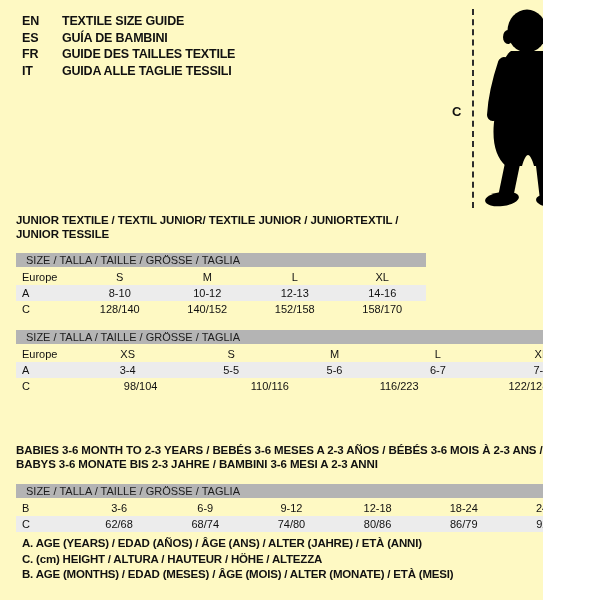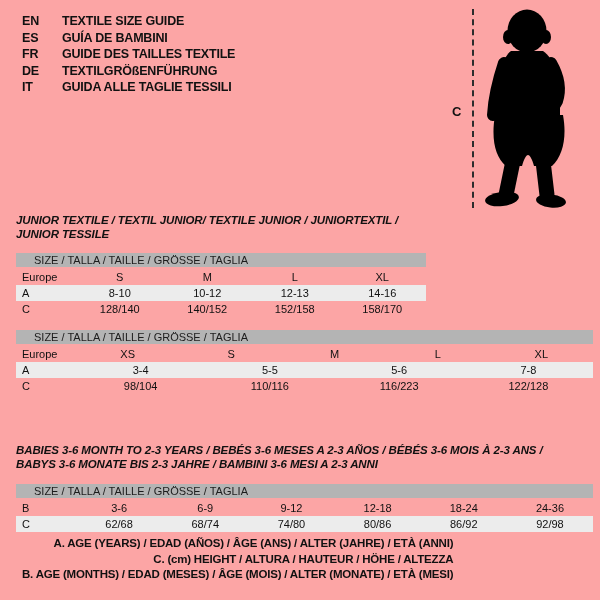--- a/index.html
+++ b/index.html
@@ -1,71 +1,67 @@
 <!DOCTYPE html>
 <html><head>
 <meta charset="utf-8">
 <style>
   html, body { margin: 0; padding: 0; background: #fff; }
   .page {
-    position: relative; width: 600px; height: 600px;
-    background: #fca5a5; overflow: hidden;
+    position: relative; width: 543px; height: 600px;
+    background: #fef9c3; overflow: hidden;
     font-family: "Liberation Sans", sans-serif;
     color: #111111;
   }
 
   
   .lang-list { position: absolute; left: 22px; top: 13px; }
   .lang-row { display: flex; font-weight: bold; font-size: 12.5px; line-height: 16.5px; letter-spacing: -0.2px; }
   .lang-code { width: 40px; flex: 0 0 40px; }
 
   
   .figure { position: absolute; left: 448px; top: 4px; width: 152px; height: 218px; }
   .dash-line { position: absolute; left: 24px; top: 5px; height: 199px; width: 0; border-left: 2px dashed #2c2c2c; }
   .measure-c { position: absolute; left: 4px; top: 100px; font-weight: bold; font-size: 13px; }
   .figure svg { position: absolute; left: 33px; top: 5px; }
 
   
   .table-block { position: absolute; left: 16px; }
   .tb-0 { top: 214px; width: 410px; }
   .tb-1 { top: 318px; width: 577px; }
   .tb-2 { top: 444px; width: 577px; }
-  .tbl-title { margin: 0; font-size: 11.5px; font-weight: bold; line-height: 13.5px; letter-spacing: -0.1px; font-style: italic; }
+  .tbl-title { margin: 0; font-size: 11.5px; font-weight: bold; line-height: 13.5px; letter-spacing: -0.1px; }
   .tb-0 .tbl, .tb-1 .tbl { margin-top: 12px; }
   .tb-2 .tbl { margin-top: 13px; }
-  .thead { height: 14px; line-height: 14px; font-size: 11px; padding-left: 18px; margin-bottom: 2px; color: #1c1c1c; }
+  .thead { height: 14px; line-height: 14px; font-size: 11px; padding-left: 10px; margin-bottom: 2px; color: #1c1c1c; }
   .trow { display: flex; height: 16px; line-height: 16px; font-size: 11px; }
   .rlabel { flex: 0 0 54px; padding-left: 6px; }
   .cell { flex: 1 1 0; text-align: center; }
 
   
-  .footnotes { position: absolute; left: 22px; top: 536px; text-align: right; }
+  .footnotes { position: absolute; left: 22px; top: 536px; }
   .footnote { font-weight: bold; font-size: 11.5px; line-height: 15.5px; letter-spacing: -0.2px; }
 </style>
 </head>
 <body>
 
 <div class="page">
 
   <div class="lang-list">
     <div class="lang-row">
       <span class="lang-code">EN</span>
       <span class="lang-label">TEXTILE SIZE GUIDE</span>
     </div>
     <div class="lang-row">
       <span class="lang-code">ES</span>
       <span class="lang-label">GUÍA DE BAMBINI</span>
     </div>
     <div class="lang-row">
       <span class="lang-code">FR</span>
       <span class="lang-label">GUIDE DES TAILLES TEXTILE</span>
-    </div>
-    <div class="lang-row">
-      <span class="lang-code">DE</span>
-      <span class="lang-label">TEXTILGRÖßENFÜHRUNG</span>
     </div>
     <div class="lang-row">
       <span class="lang-code">IT</span>
       <span class="lang-label">GUIDA ALLE TAGLIE TESSILI</span>
     </div>
   </div>
 
   <div class="figure">
     <span class="measure-c">C</span>
     <div class="dash-line"></div>
@@ -133,20 +129,21 @@
           <span class="cell">S</span>
           <span class="cell">M</span>
           <span class="cell">L</span>
           <span class="cell">XL</span>
         </div>
         <div class="trow" style="background: rgb(236, 236, 236);">
           <span class="rlabel">A</span>
           <span class="cell">3-4</span>
           <span class="cell">5-5</span>
           <span class="cell">5-6</span>
+          <span class="cell">6-7</span>
           <span class="cell">7-8</span>
         </div>
         <div class="trow">
           <span class="rlabel">C</span>
           <span class="cell">98/104</span>
           <span class="cell">110/116</span>
           <span class="cell">116/223</span>
           <span class="cell">122/128</span>
         </div>
       </div>
@@ -167,21 +164,21 @@
           <span class="cell">12-18</span>
           <span class="cell">18-24</span>
           <span class="cell">24-36</span>
         </div>
         <div class="trow" style="background: rgb(236, 236, 236);">
           <span class="rlabel">C</span>
           <span class="cell">62/68</span>
           <span class="cell">68/74</span>
           <span class="cell">74/80</span>
           <span class="cell">80/86</span>
-          <span class="cell">86/92</span>
+          <span class="cell">86/79</span>
           <span class="cell">92/98</span>
         </div>
       </div>
   </section>
 
   <div class="footnotes">
     <div class="footnote">A. AGE (YEARS) / EDAD (AÑOS) / ÂGE (ANS) / ALTER (JAHRE) / ETÀ (ANNI)</div>
     <div class="footnote">C. (cm) HEIGHT / ALTURA / HAUTEUR / HÖHE / ALTEZZA</div>
     <div class="footnote">B. AGE (MONTHS) / EDAD (MESES) / ÂGE (MOIS) / ALTER (MONATE) / ETÀ (MESI)</div>
   </div>

